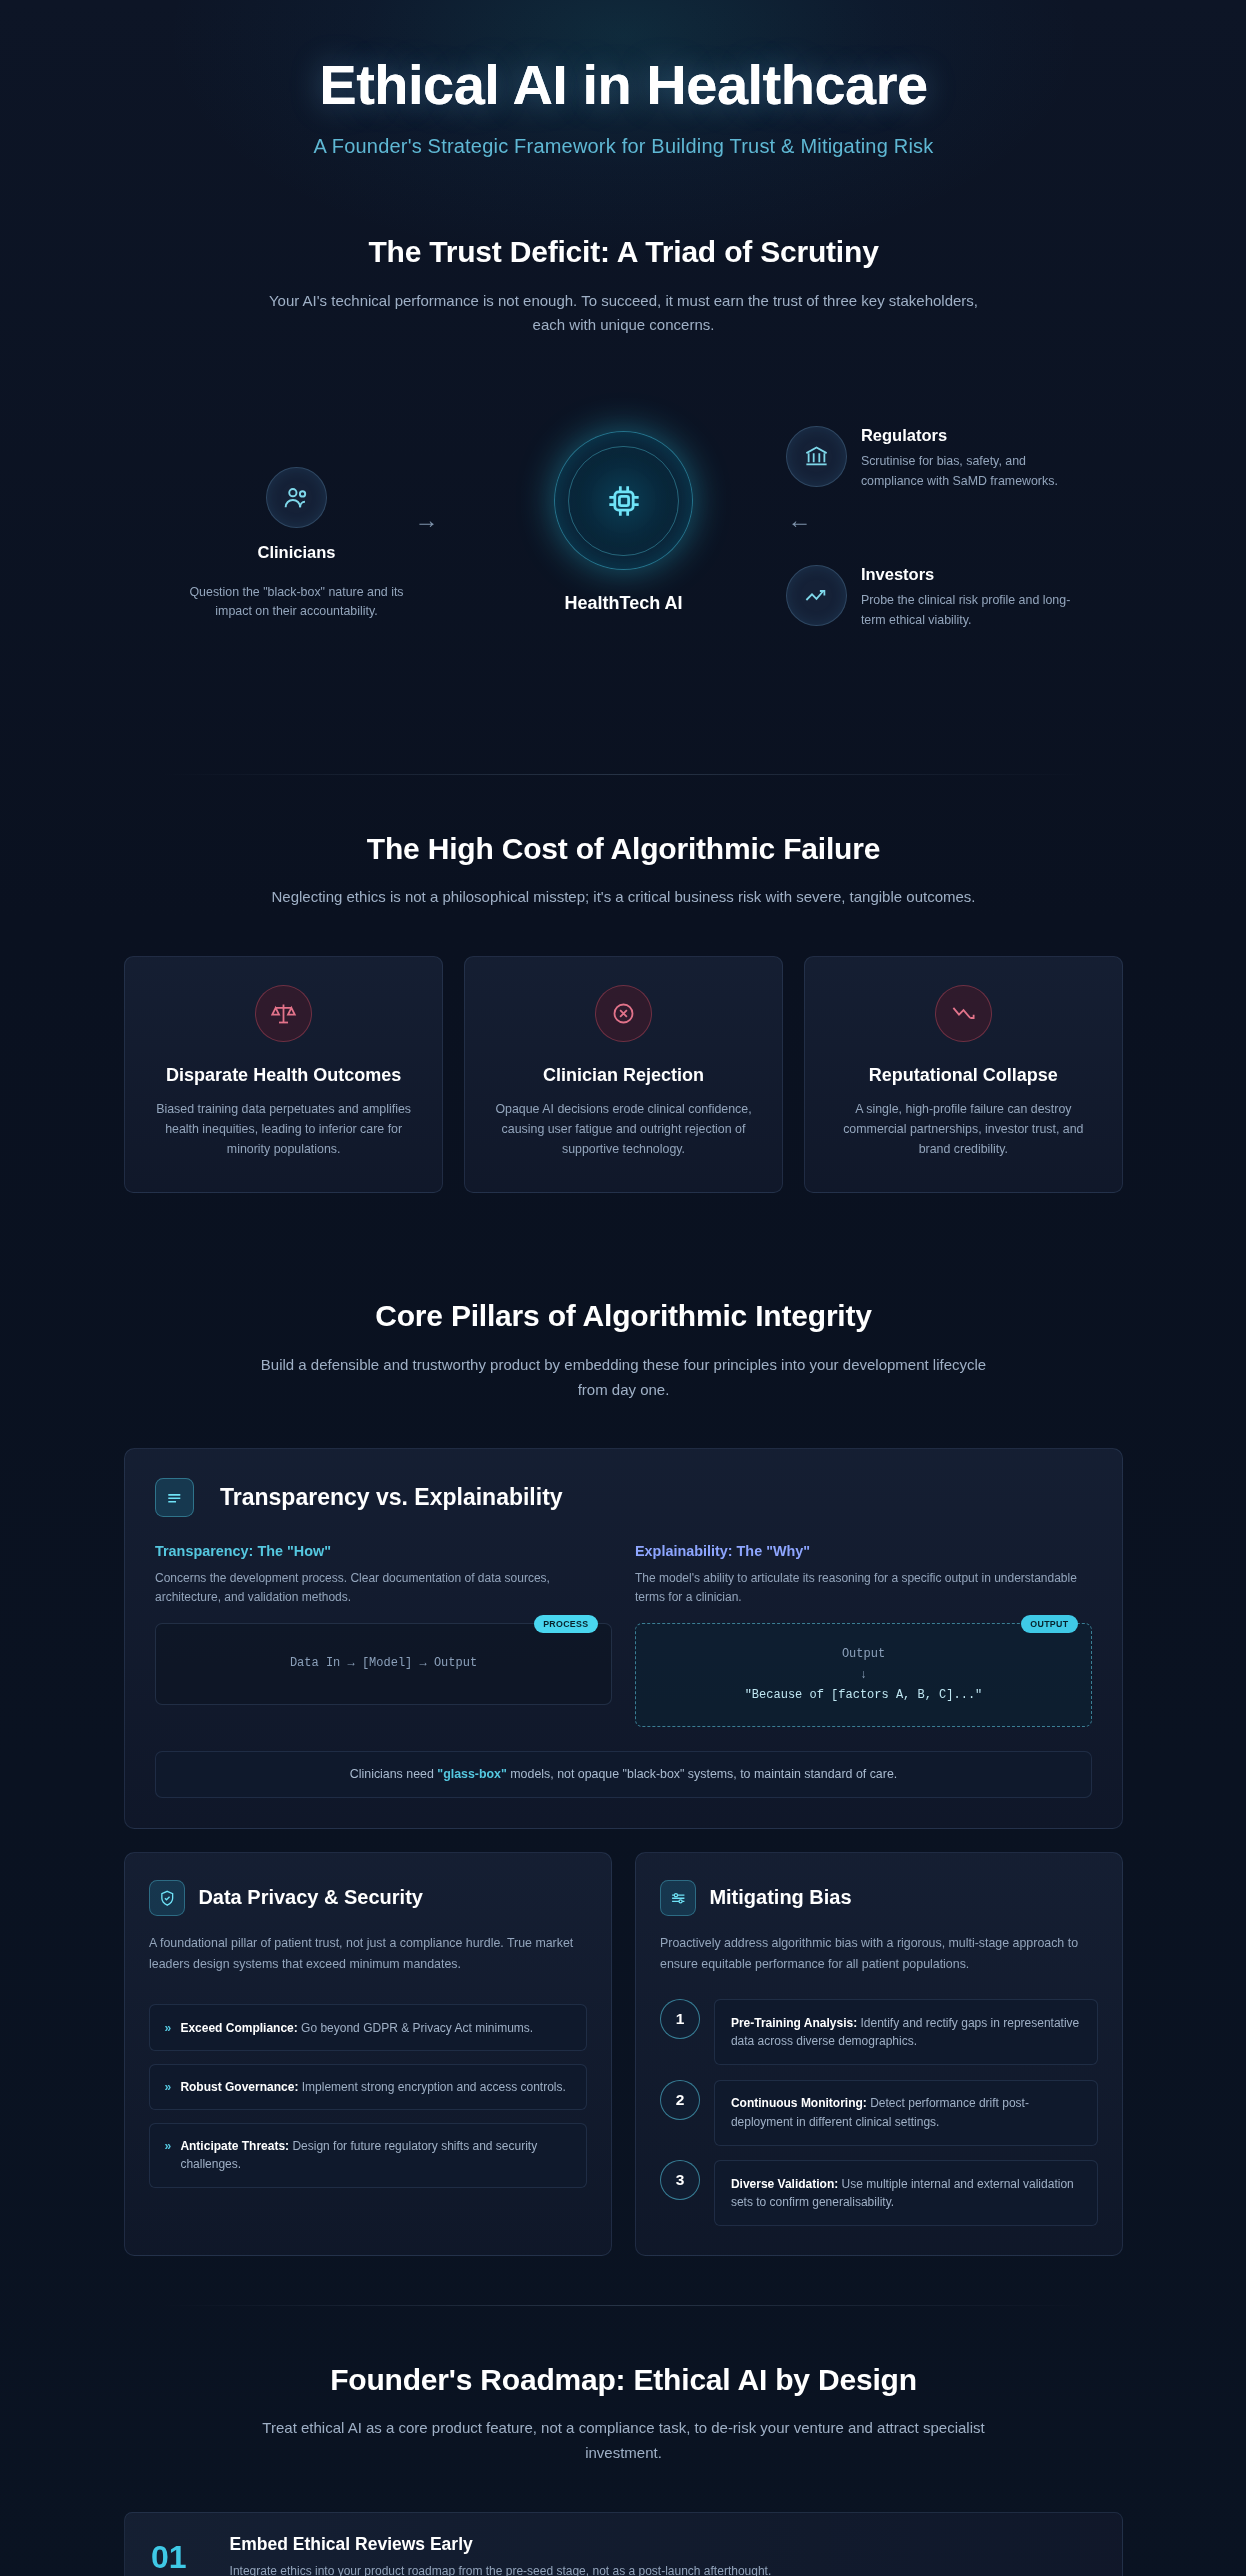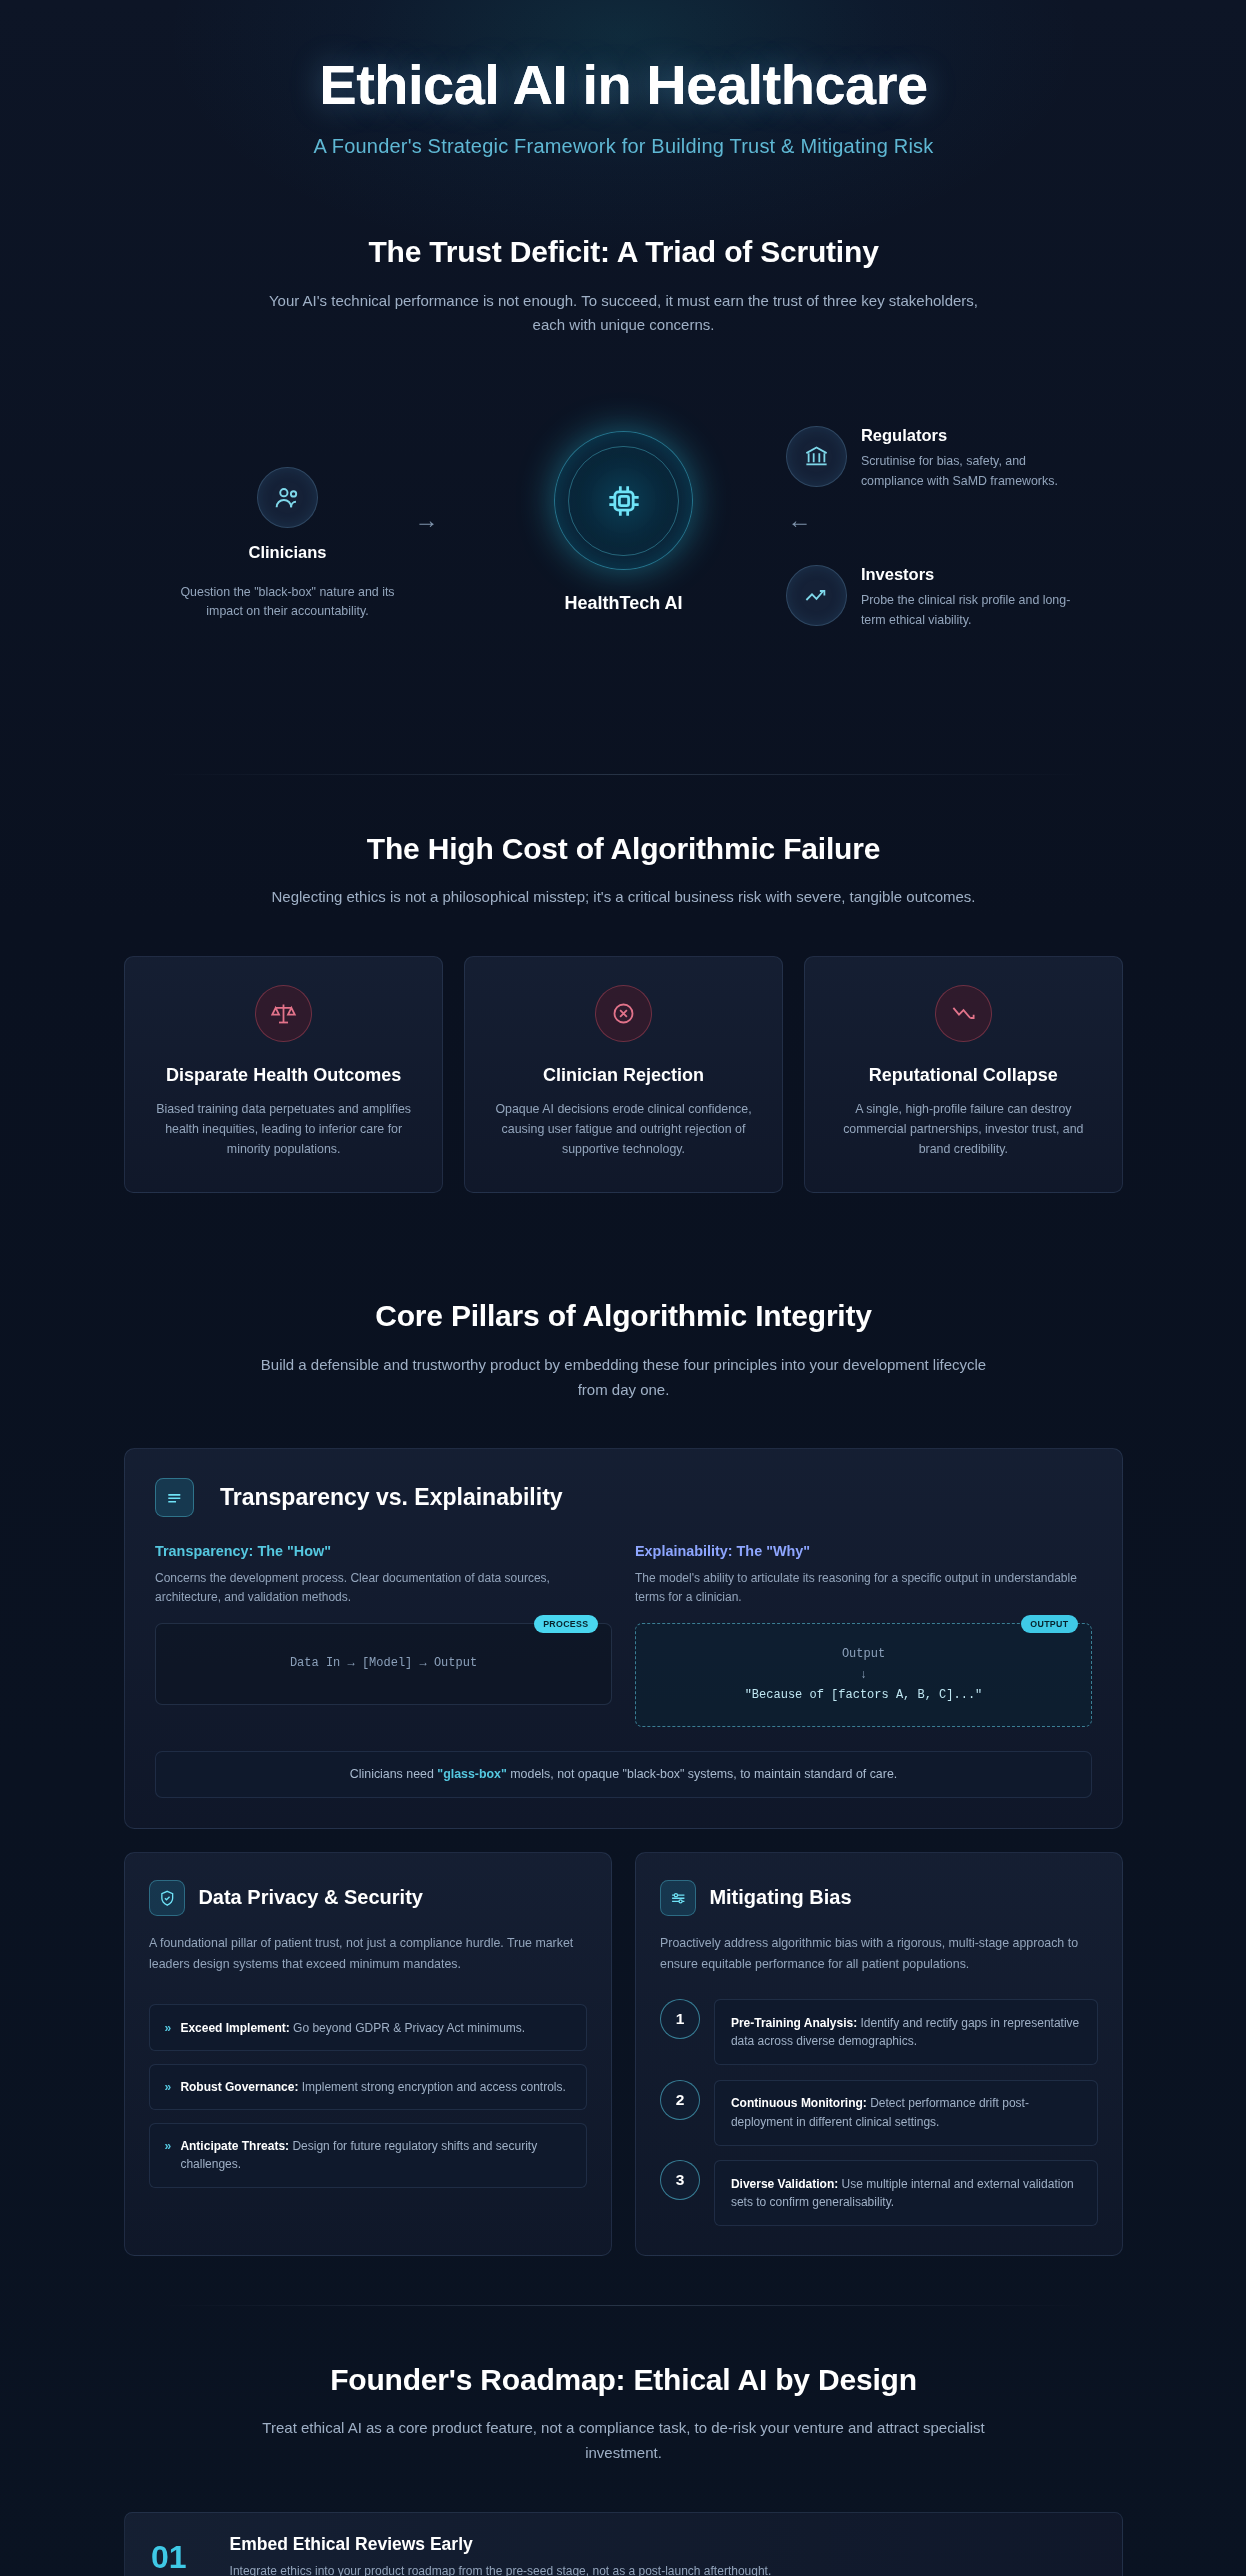--- a/index.html
+++ b/index.html
@@ -112,21 +112,21 @@
     font-weight: bold;
     color: #ffffff;
   }
   .node {
     position: absolute;
     width: 242px;
     display: flex;
     gap: 14.4px;
     align-items: flex-start;
   }
-  .node.left { left: 7px; top: 72px; flex-direction: column; align-items: center; width: 216px; text-align: center; }
+  .node.left { left: 16px; top: 72px; flex-direction: column; align-items: center; width: 216px; text-align: center; }
   .node-circle {
     width: 61px; height: 61px;
     border-radius: 50%;
     background: rgba(22,36,58,0.9);
     border: 0.5px solid rgba(110,160,200,0.3);
     display: flex; align-items: center; justify-content: center;
     flex: 0 0 auto;
     box-shadow: inset 0 0 13.4px rgba(60,130,170,0.18);
   }
   .node-title { font-size: 16.5px; font-weight: bold; color: #ffffff; }
@@ -517,21 +517,21 @@
                 <path d="M12 3l7 3v6c0 4-3 7-7 9-4-2-7-5-7-9V6z"></path>
                   <path d="M9 12l2 2 4-4"></path>
               </svg>
             </div>
             <div class="pillar-title">Data Privacy &amp; Security</div>
           </div>
           <div class="pillar-text">A foundational pillar of patient trust, not just a compliance hurdle. True market leaders design systems that exceed minimum mandates.</div>
           <div class="chip-list">
             <div class="chip">
               <span class="chev">»</span>
-              <span><b>Exceed Implement:</b><span> Go beyond GDPR &amp; Privacy Act minimums.</span></span>
+              <span><b>Exceed Compliance:</b><span> Go beyond GDPR &amp; Privacy Act minimums.</span></span>
             </div>
             <div class="chip">
               <span class="chev">»</span>
               <span><b>Robust Governance:</b><span> Implement strong encryption and access controls.</span></span>
             </div>
             <div class="chip">
               <span class="chev">»</span>
               <span><b>Anticipate Threats:</b><span> Design for future regulatory shifts and security challenges.</span></span>
             </div>
           </div>

